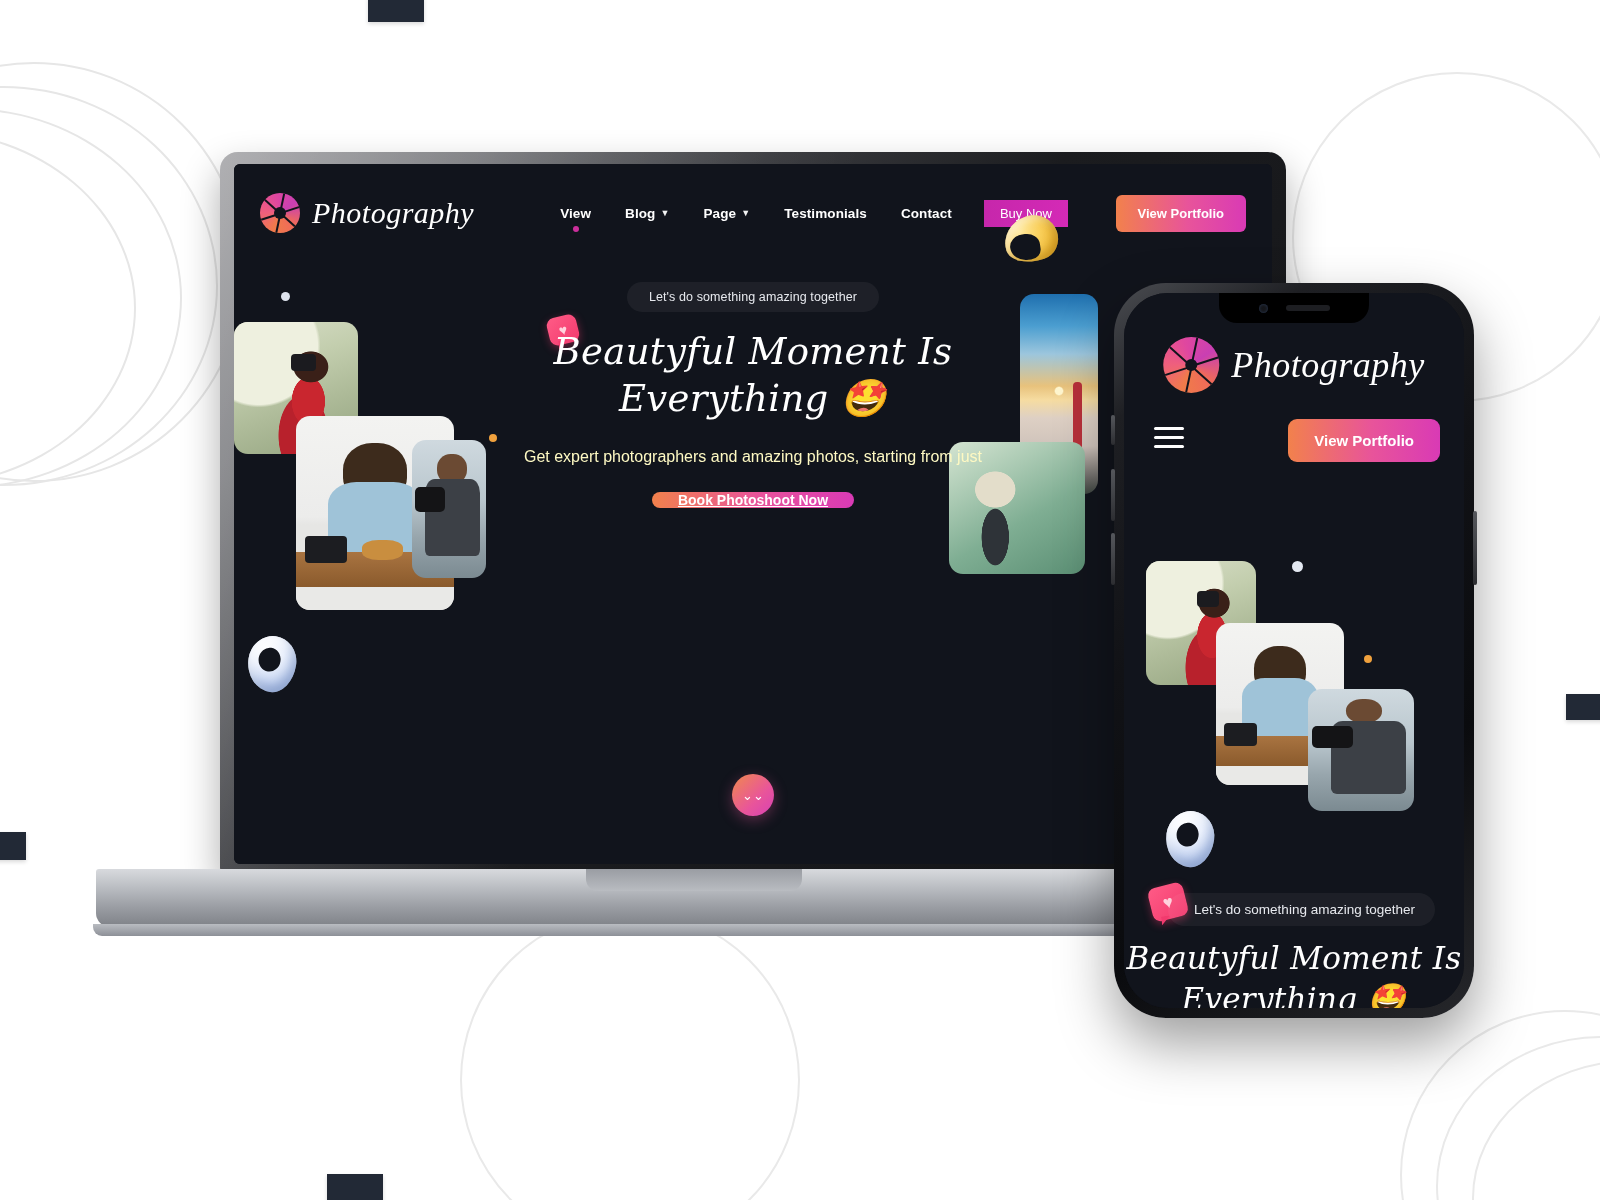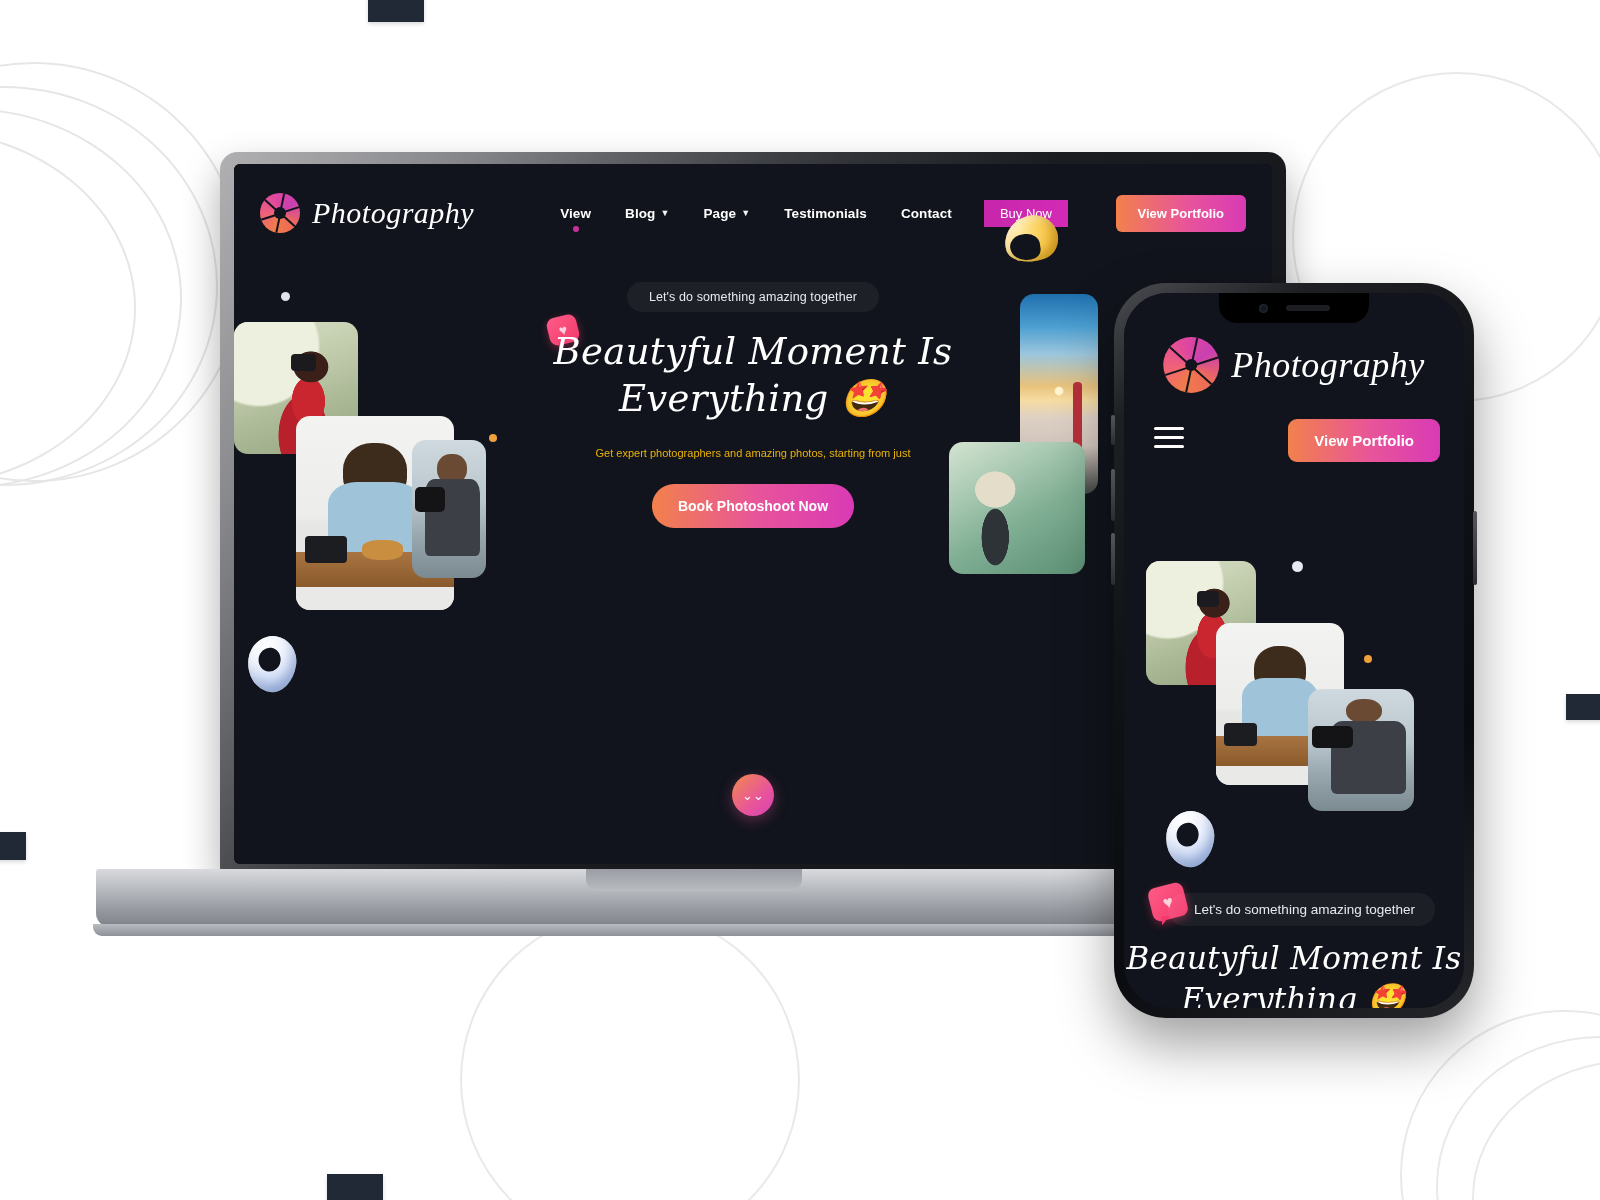--- a/index.html
+++ b/index.html
@@ -102,25 +102,25 @@
 
   .hero-center { position:absolute; left:50%; top:118px; transform:translateX(-50%); width:640px; text-align:center; }
   .pill {
     display:inline-block; background:rgba(255,255,255,.055); color:#e7e9ee;
     font-size:12.5px; padding:8px 22px; border-radius:20px; letter-spacing:.1px;
   }
   .hero-title {
     margin-top:16px; color:#fff; font-family:"DejaVu Serif", serif; font-style:italic;
     font-size:37px; line-height:1.28; font-weight:400; letter-spacing:.3px;
   }
-  .hero-sub { margin-top:22px; color:#eab308; font-size:11px; line-height:1.55; }
+  .hero-sub { margin-top:22px; color:#fef9c3; font-size:16px; line-height:1.55; }
   .btn-book {
     margin-top:22px; background:linear-gradient(90deg,#f2814c 0%,#e8549a 52%,#d93ab5 100%);
-    color:#fff; font-size:14px; font-weight:700; padding:14px 26px;
-    border:none; border-radius:24px; cursor:pointer;
+    color:#fff; font-size:14px; font-weight:700; padding:0 26px;
+    border:none; border-radius:24px; cursor:pointer;text-decoration:underline;
   }
   .scroll-btn {
     position:absolute; left:50%; bottom:48px; transform:translateX(-50%);
     width:42px; height:42px; border-radius:50%; border:none; cursor:pointer;
     background:linear-gradient(135deg,#f08a4c 0%,#e9559a 60%,#d741b4 100%);
     color:#fff; font-size:13px; line-height:1; display:flex; align-items:center; justify-content:center;
     box-shadow:0 4px 14px rgba(233,85,154,.35);
   }
 
   

